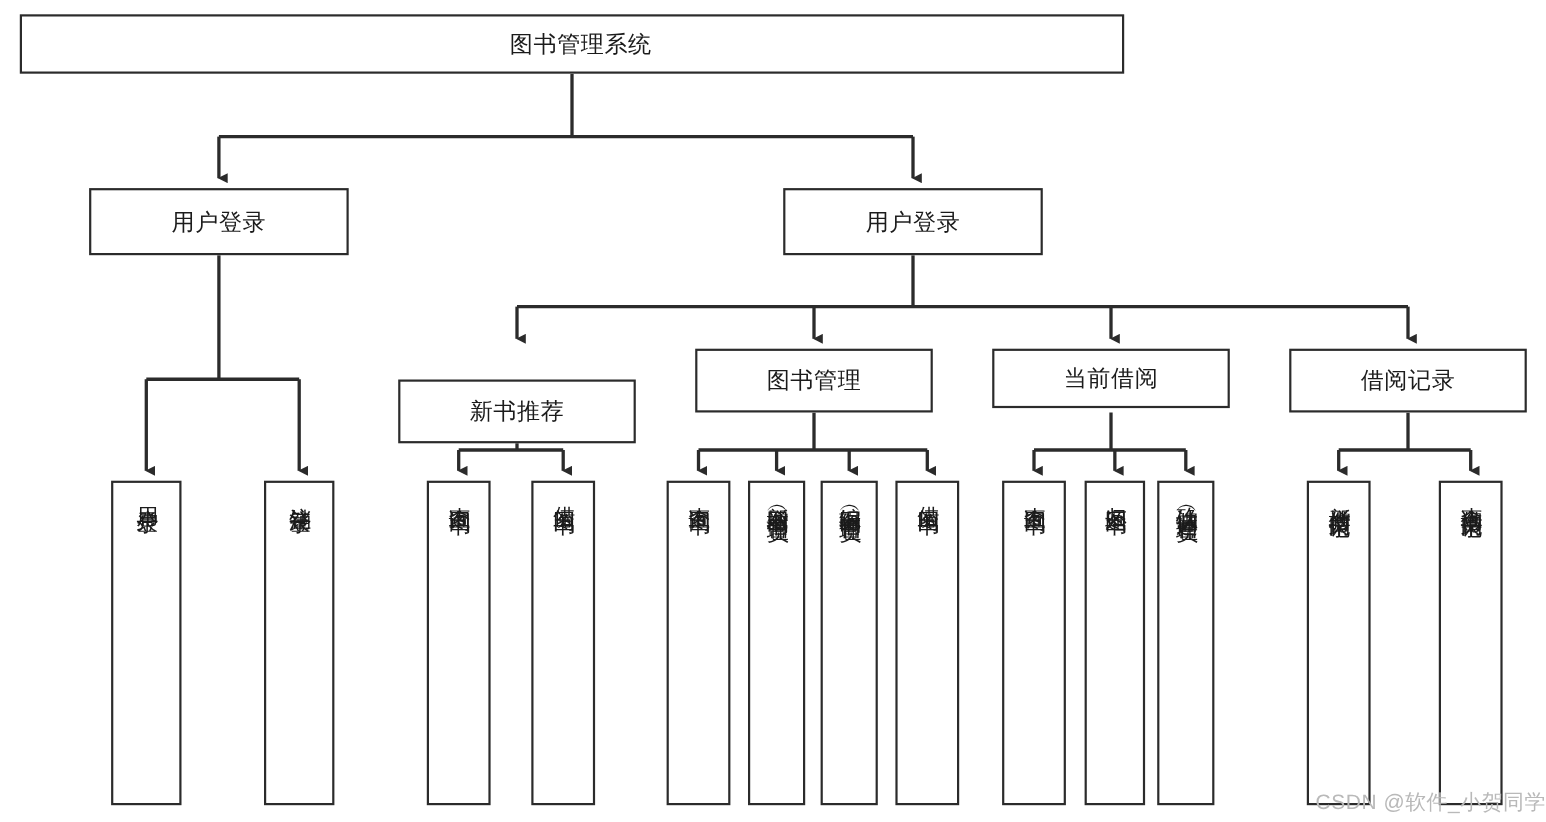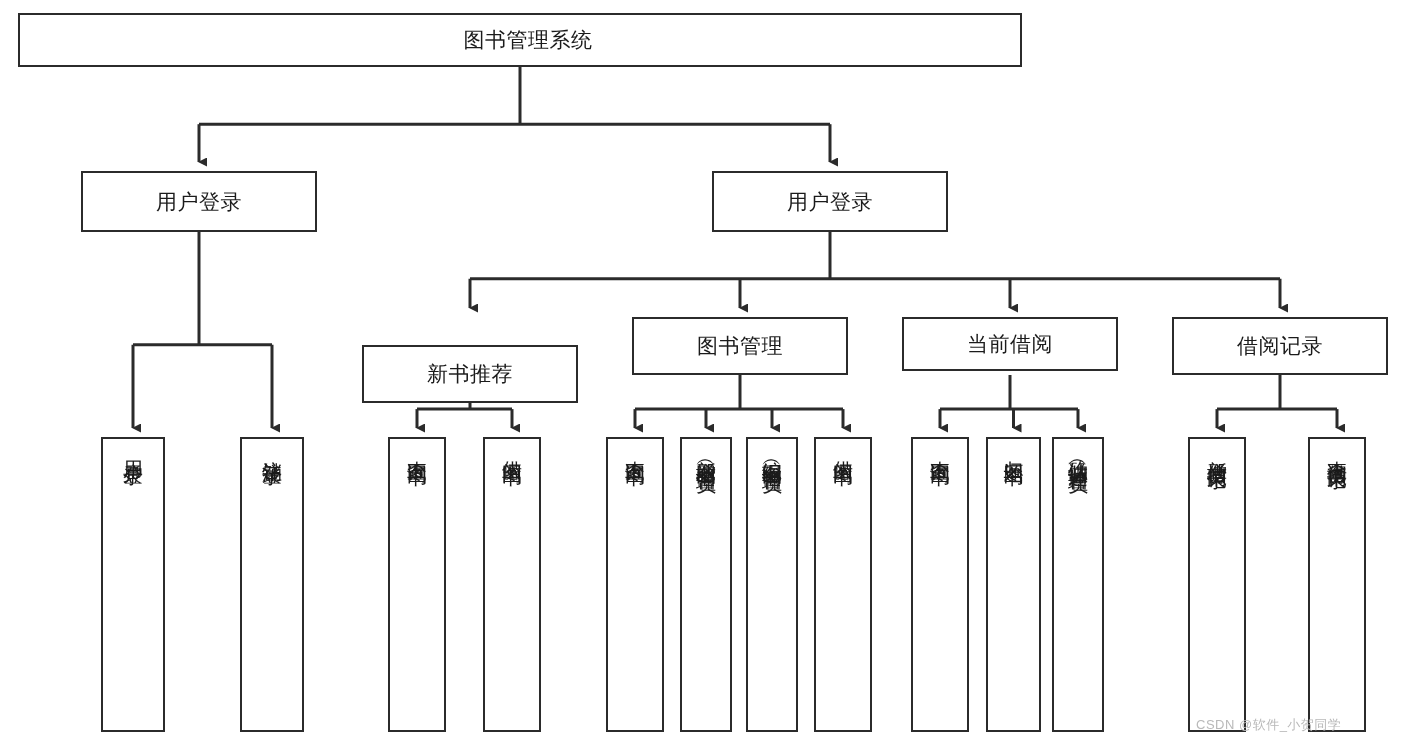--- a/index.html
+++ b/index.html
@@ -52,21 +52,21 @@
     line-height: 1.05;
     letter-spacing: 2px;
     white-space: nowrap;
   }
   .node-root .node-label {
     font-size: 22px;
   }
   .watermark {
     position: absolute;
     color: #b9b9b9;
-    font-size: 13px;
+    font-size: 19px;
     white-space: nowrap;
     pointer-events: none;
     letter-spacing: 0.5px;
   }
 </style>
 </head>
 <body>
 
 <div id="diagram-root">
   <svg class="wires" viewBox="0 0 1405 747" xmlns="http://www.w3.org/2000/svg">

